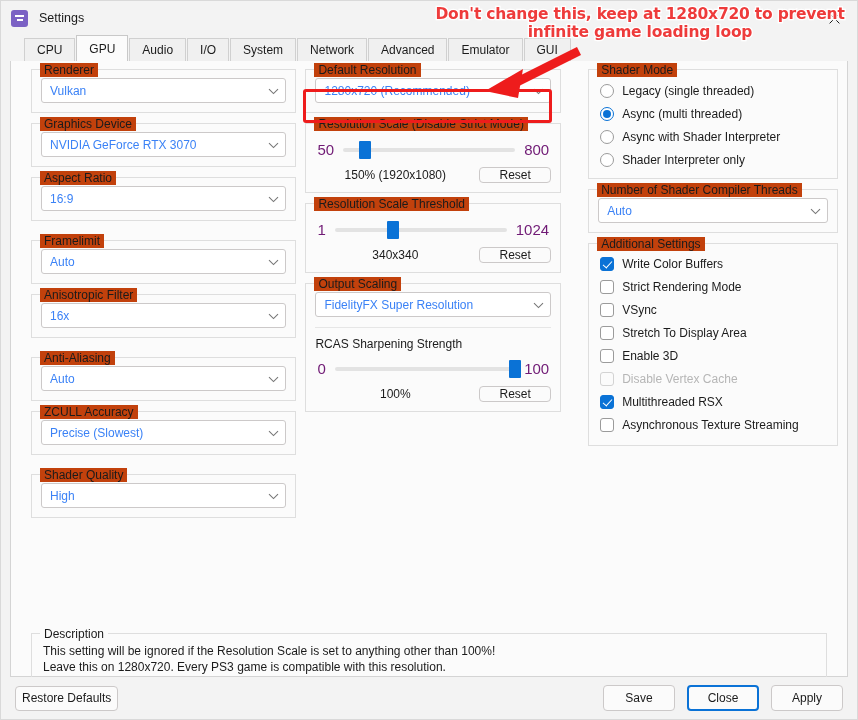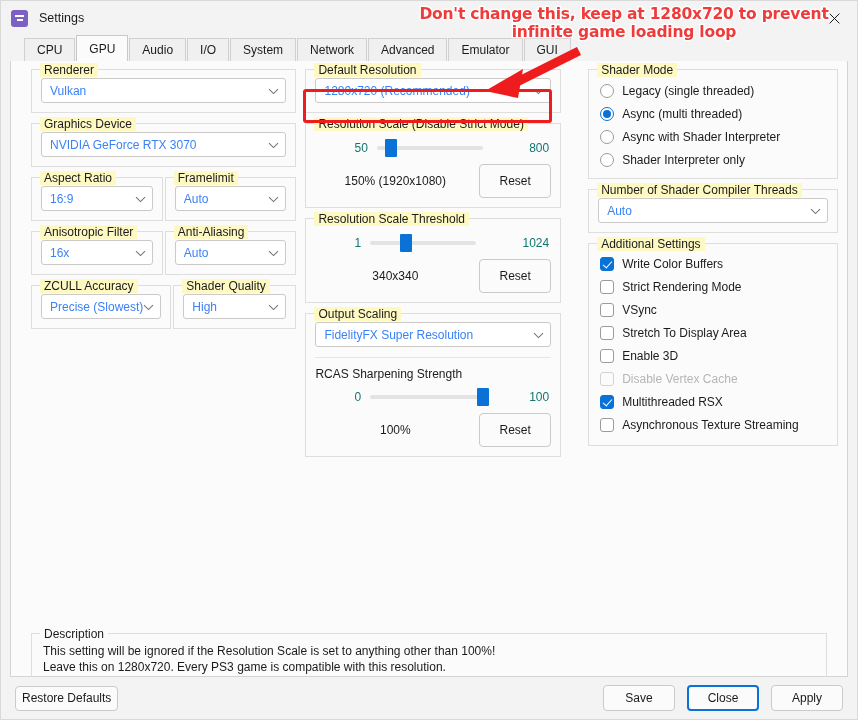--- a/index.html
+++ b/index.html
@@ -109,21 +109,21 @@
     border: 1px solid #dedede;
     border-radius: 0;
     margin-bottom: 10px;
     padding: 8px 9px 9px 9px;
     position: relative;
     background: transparent;
   }
   .gb > .gbt {
     position: absolute;
     top: -7px; left: 8px;
-    background: #fef9c3;
+    background: #c2410c;
     padding: 0 4px;
     font-size: 12px;
     color: #1b1b1b;
     white-space: nowrap;
   }
 
   
   .combo {
     height: 25px;
     background: #ffffff;
@@ -134,33 +134,32 @@
     font-size: 12px;
     color: #3b82f6;
     cursor: default;
     position: relative;
     width: 100%;
   }
   .combo .val { flex: 1 1 auto; overflow: hidden; white-space: nowrap; }
   .chev { flex: 0 0 auto; opacity: .75; }
 
   
-  .pair { display: flex; gap: 2px; }
+  .pair { display: flex; gap: 9px; flex-direction: column; }
   .pair > .gb { flex: 1 1 0; margin-bottom: 10px; }
 
   
   .sliderrow {
     display: flex; align-items: center;
     gap: 9px;
     margin: 9px 2px 0 2px;
   }
   .sl-min, .sl-max {
-    font-size: 12px; color: #0f766e;
+    font-size: 15px; color: #701a75;
     flex: 0 0 auto;
-    margin-left: 37px;
   }
   .track {
     flex: 1 1 auto;
     height: 4px;
     background: #e3e3e3;
     border-radius: 2px;
     position: relative;
   }
   .track .handle {
     position: absolute;
@@ -178,21 +177,21 @@
   .underrow .cap {
     flex: 1 1 auto;
     text-align: center;
     font-size: 12px;
     padding-right: 4px;
   }
   .btn {
     background: #fbfbfb;
     border: 1px solid #ccc9c9;
     border-radius: 4px;
-    height: 34px;
+    height: 16px;
     min-width: 72px;
     font-size: 12px;
     font-family: "Liberation Sans", sans-serif;
     color: #1b1b1b;
     display: inline-flex; align-items: center; justify-content: center;
     cursor: default;
   }
   .sep {
     height: 1px; background: #e6e6e6;
     margin: 10px 0 0 0;
@@ -291,21 +290,21 @@
   #bottombar .spacer { flex: 1 1 auto; }
   #restore-btn { min-width: 96px; height: 25px; }
   .bottom-btn { min-width: 72px; height: 26px; margin-left: 12px; }
   .bottom-btn.default {
     border: 2px solid #0a72d6;
   }
 
   
   #anno-text {
     position: absolute;
-    left: 418px; top: 4px;
+    left: 434px; top: 4px;
     width: 410px;
     text-align: center;
     font-family: "DejaVu Sans", sans-serif;
     font-weight: bold;
     font-size: 15.5px;
     line-height: 18px;
     color: #ee3b3b;
     letter-spacing: -0.2px;
     -webkit-text-stroke: 2.6px #ffffff;
     paint-order: stroke fill;

